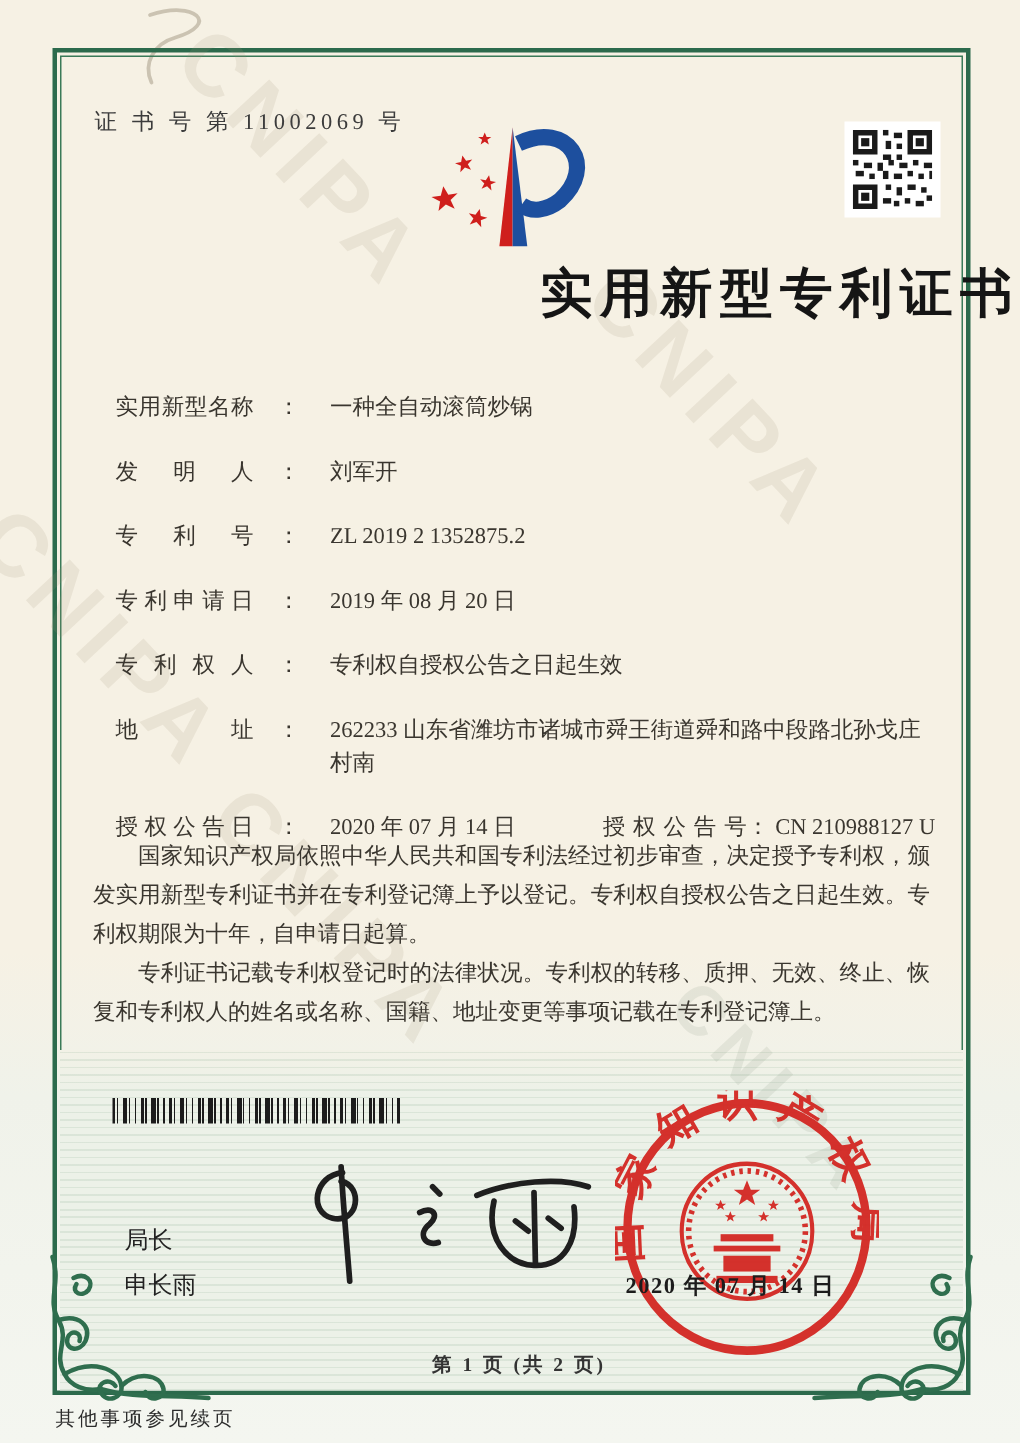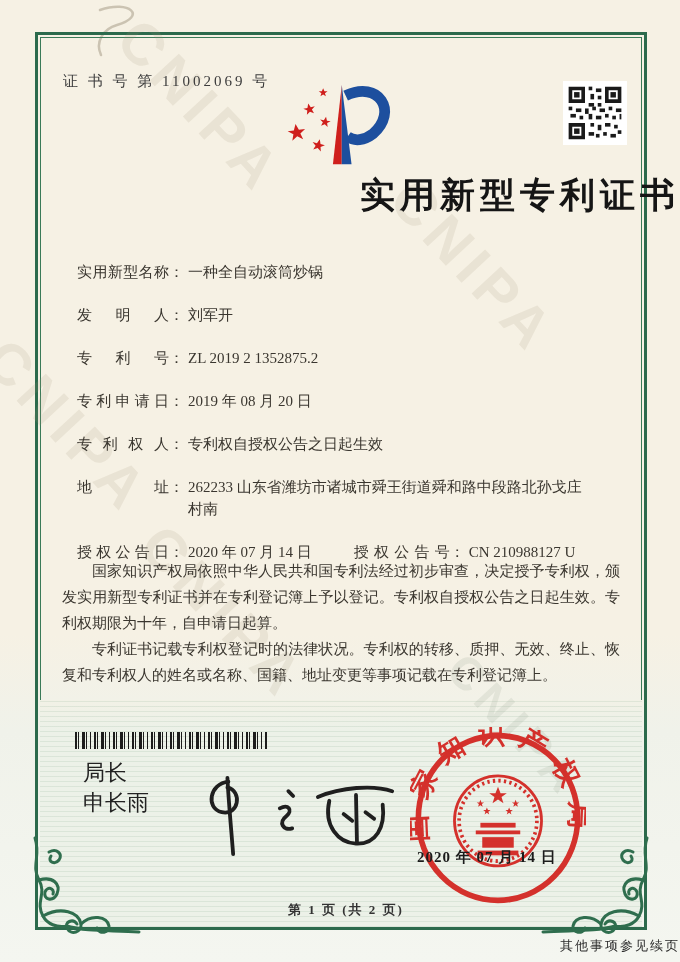--- a/index.html
+++ b/index.html
@@ -26,49 +26,49 @@
       font-size:58px; letter-spacing:7px; color:rgba(158,148,118,0.15);
       transform:rotate(47deg); white-space:nowrap; pointer-events:none;}
   
   .cert-no{position:absolute; left:63px; top:72px; font-size:15px; letter-spacing:3px; color:#3c3c3c;}
   .qr{position:absolute; left:563px; top:81px; width:60px; height:60px; background:#fff; padding:2px;}
   .logo{position:absolute; left:268px; top:80px; width:124px; height:90px;}
   .title{position:absolute; left:0; right:0; top:172px; margin:0; text-align:right;
          font-size:35px; font-weight:700; letter-spacing:5px; color:#151515;}
   
   .fields{position:absolute; left:77px; right:60px; top:261px; font-size:15px; color:#3a362f;}
-  .field-row{display:flex; align-items:flex-start; line-height:22px; margin-bottom:21px;}
+  .field-row{display:flex; align-items:flex-start; line-height:22px; margin-bottom:21px;gap:16px;}
   .flabel{flex:none; width:92px; text-align:justify; text-align-last:justify;}
   .fcolon{flex:none; margin-right:4px;}
   .fvalue{flex:1; min-width:0;}
   .field-row.double .group2{margin-left:42px; display:flex;}
   .field-row.double .group2 .flabel{width:96px;}
   .field-row.double .fvalue{flex:none;}
   
   .paras{position:absolute; left:62px; right:60px; top:558px; font-size:15px;
          line-height:26px; text-align:justify; color:#3a362f;}
   .paras p{margin:0; text-indent:2em;}
   
   .barcode{position:absolute; left:75px; top:732px; width:193px; height:17px;
     background:repeating-linear-gradient(90deg,
       #1c1c1c 0 2px, rgba(0,0,0,0) 2px 3px,
       #1c1c1c 3px 4px, rgba(0,0,0,0) 4px 7px,
       #1c1c1c 7px 10px, rgba(0,0,0,0) 10px 11px,
       #1c1c1c 11px 12px, rgba(0,0,0,0) 12px 15px,
       #1c1c1c 15px 16px, rgba(0,0,0,0) 16px 19px);}
-  .signer{position:absolute; left:83px; top:758px; font-family:"Liberation Sans",sans-serif;
-          font-size:22px; color:#222; line-height:30px;}
+  .signer{position:absolute; left:83px; top:813px; font-family:"Liberation Sans",sans-serif;
+          font-size:16px; color:#222; line-height:30px;}
   .signature{position:absolute; left:196px; top:768px; width:200px; height:95px;}
   .seal{position:absolute; left:410px; top:727px; width:176px; height:182px; opacity:.93;}
   .seal svg{width:100%; height:100%;}
   .seal-date{position:absolute; left:417px; top:848px; font-size:15px; font-weight:700;
              letter-spacing:1px; color:#1c1c1c; white-space:nowrap;}
   .page-num{position:absolute; left:12px; right:0; top:901px; text-align:center;
             font-size:13px; letter-spacing:2px; color:#333;font-weight:bold;}
-  .footer-note{position:absolute; left:0; right:0; top:937px; text-align:right;
+  .footer-note{position:absolute; left:0; right:0; top:937px; text-align:left;
                font-size:13px; letter-spacing:2px; color:#2b2b2b;margin-left:37px;}
   .pen-mark{position:absolute; left:55px; top:0; width:120px; height:70px;}
 </style>
 </head>
 <body>
 
 <div class="page">
 
   <svg class="pen-mark" viewBox="0 0 120 70">
     <path d="M45,10 C75,0 92,16 62,25 C48,29 40,42 46,55" fill="none" stroke="rgba(150,140,118,0.45)" stroke-width="2.5" stroke-linecap="round"></path>

